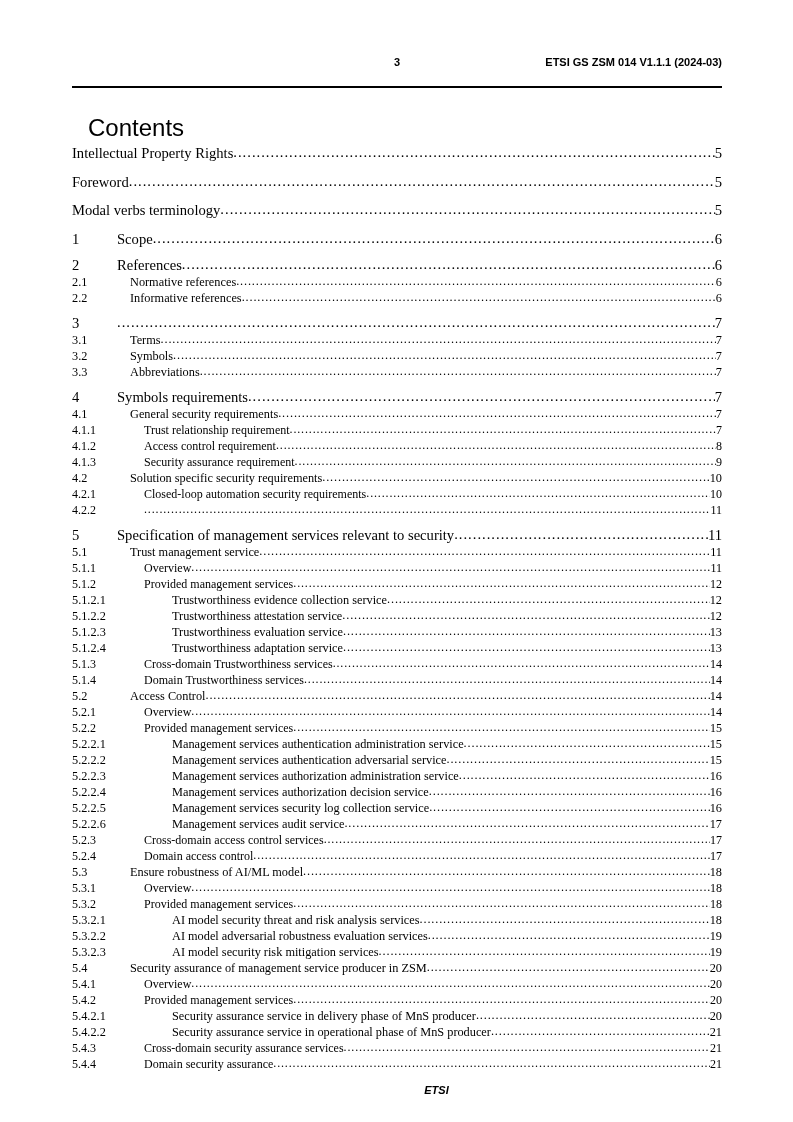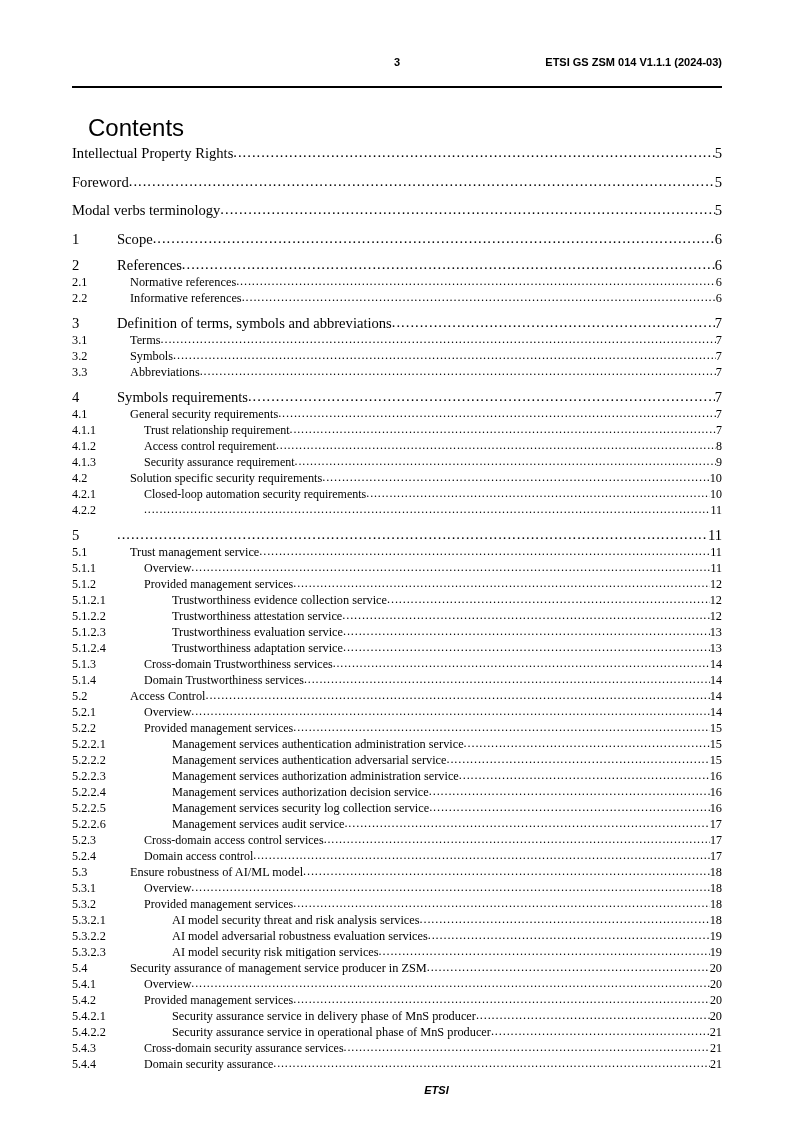--- a/index.html
+++ b/index.html
@@ -209,21 +209,20 @@
         <span class="toc-pg">6</span>
       </div>
       <div class="toc-entry lvl2">
         <span class="toc-num">2.2</span>
         <span class="toc-text">Informative references</span>
         <span class="toc-dots"></span>
         <span class="toc-pg">6</span>
       </div>
       <div class="toc-entry lvl1 spacer-before">
         <span class="toc-num">3</span>
-        <span class="toc-text">Definition of terms, symbols and abbreviations</span>
         <span class="toc-dots"></span>
         <span class="toc-pg">7</span>
       </div>
       <div class="toc-entry lvl2">
         <span class="toc-num">3.1</span>
         <span class="toc-text">Terms</span>
         <span class="toc-dots"></span>
         <span class="toc-pg">7</span>
       </div>
       <div class="toc-entry lvl2">
@@ -280,20 +279,21 @@
         <span class="toc-dots"></span>
         <span class="toc-pg">10</span>
       </div>
       <div class="toc-entry lvl3">
         <span class="toc-num">4.2.2</span>
         <span class="toc-dots"></span>
         <span class="toc-pg">11</span>
       </div>
       <div class="toc-entry lvl1 spacer-before">
         <span class="toc-num">5</span>
+        <span class="toc-text">Specification of management services relevant to security</span>
         <span class="toc-dots"></span>
         <span class="toc-pg">11</span>
       </div>
       <div class="toc-entry lvl2">
         <span class="toc-num">5.1</span>
         <span class="toc-text">Trust management service</span>
         <span class="toc-dots"></span>
         <span class="toc-pg">11</span>
       </div>
       <div class="toc-entry lvl3">

